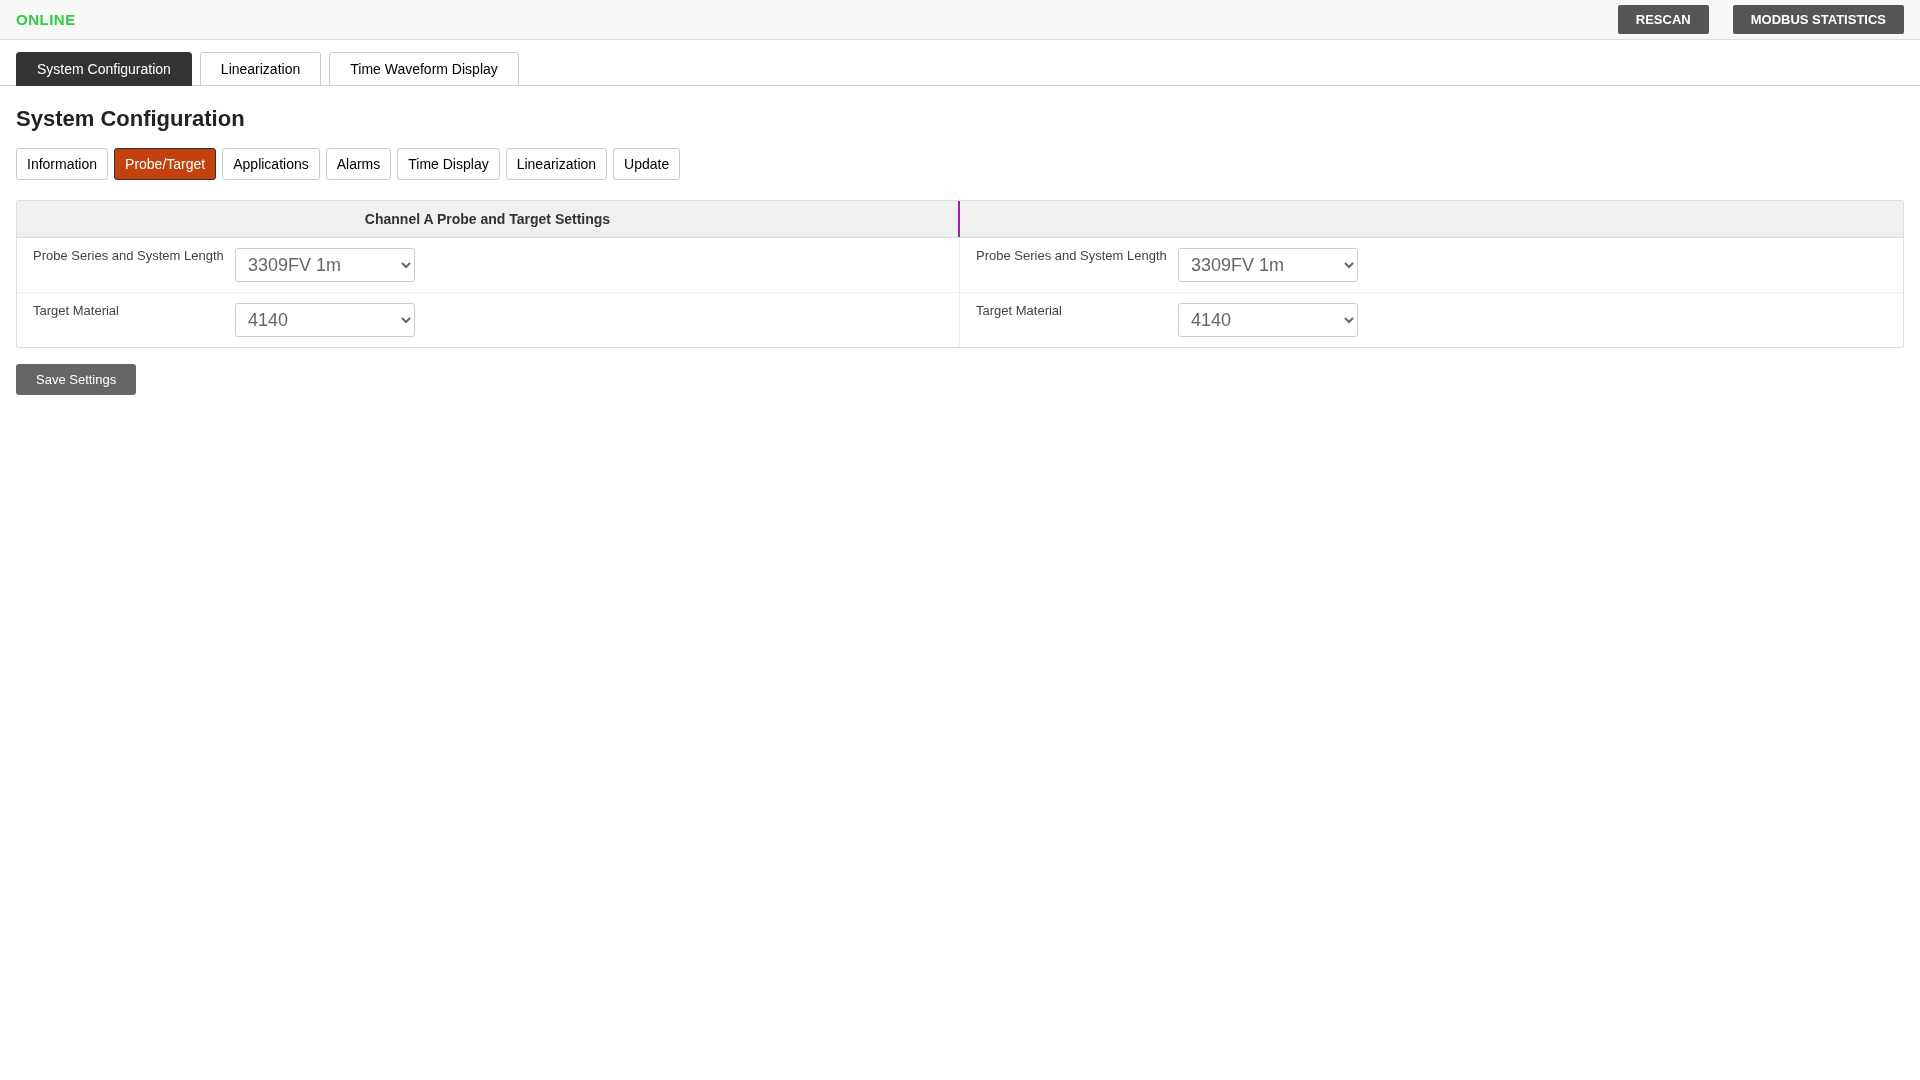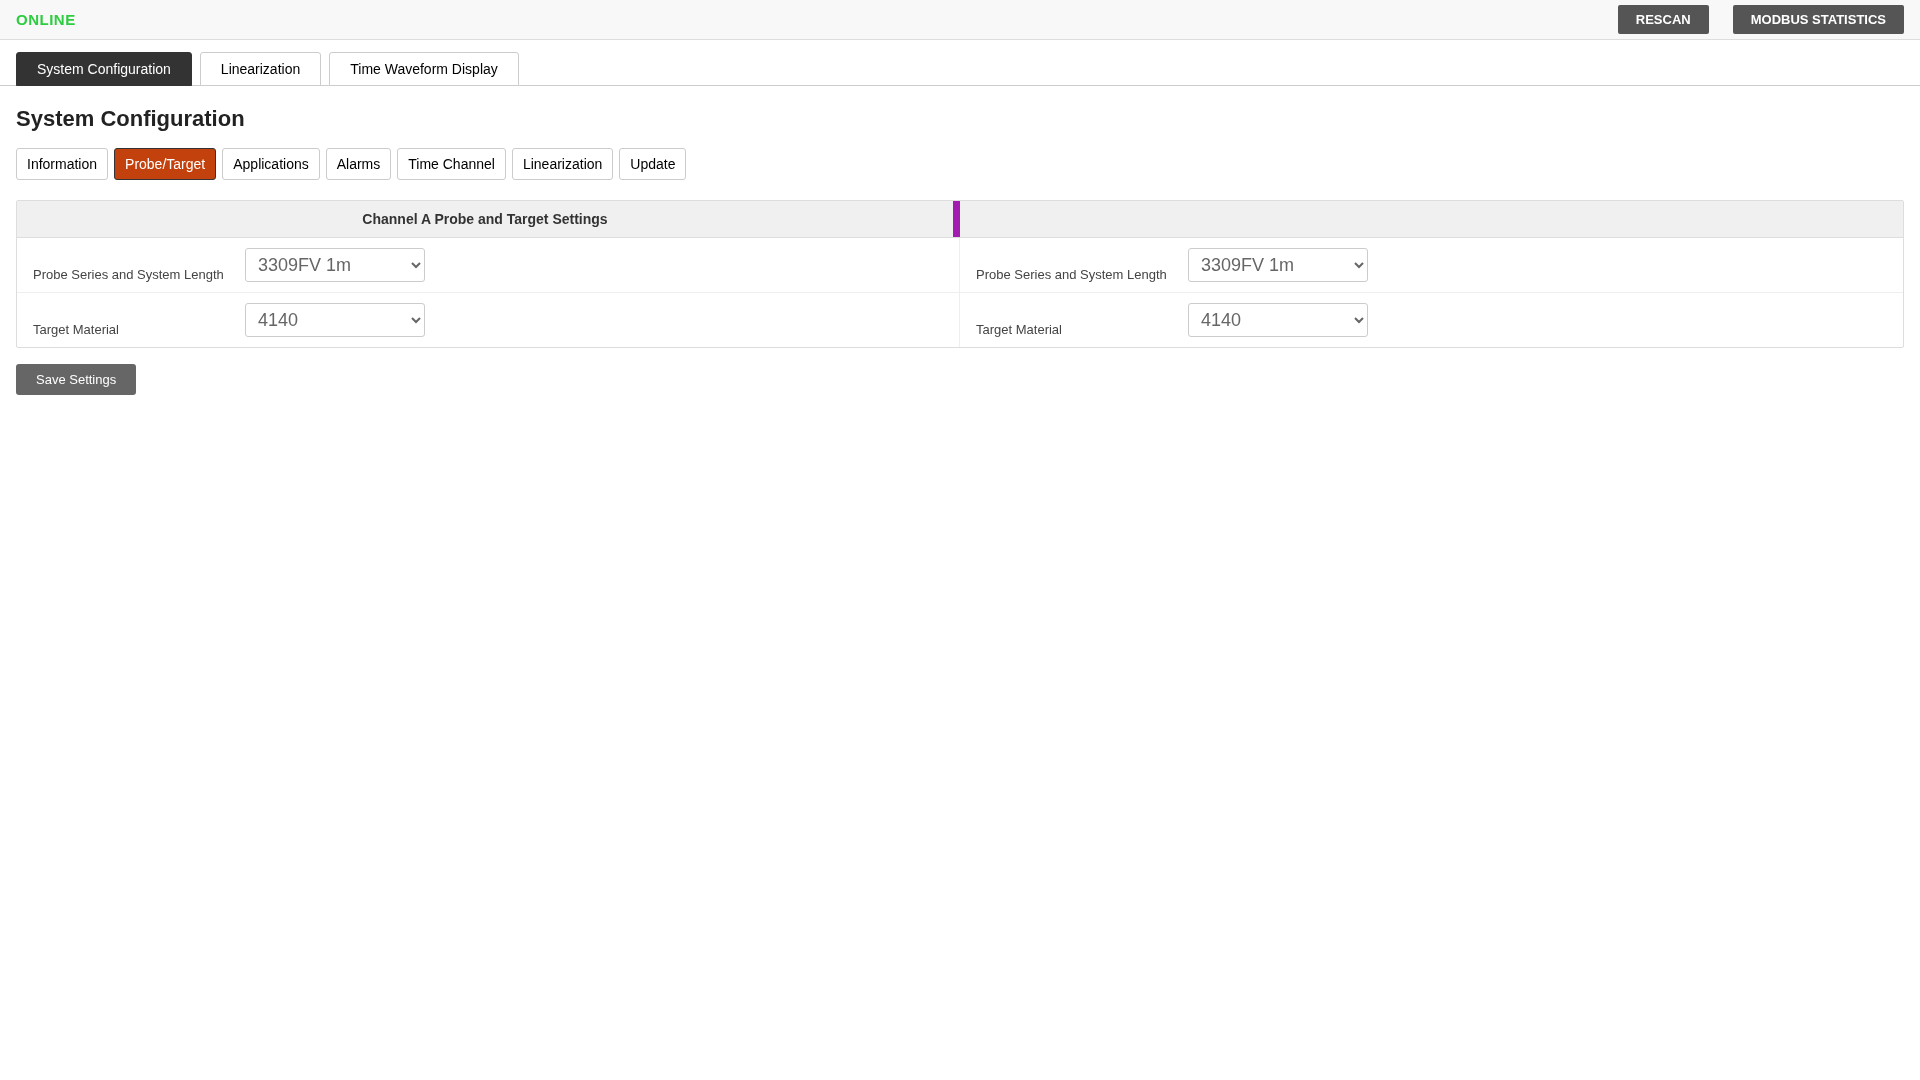--- a/index.html
+++ b/index.html
@@ -109,33 +109,33 @@
       background: #f0f0f0;
       border-bottom: 1px solid #ddd;
     }
     .settings-header-cell {
       padding: 10px 16px;
       font-weight: bold;
       font-size: 14px;
       text-align: center;
     }
     .settings-header-cell:first-child {
-      border-right: 7px solid #a21caf;
+      border-right: 2px solid #a21caf;
     }
     .settings-row {
       display: grid;
       grid-template-columns: 1fr 1fr;
       border-bottom: 1px solid #eee;
     }
     .settings-row:last-child { border-bottom: none; }
     .settings-cell {
       padding: 10px 16px;
       display: flex;
-      align-items: flex-end;
-      gap: 12px;
+      align-items: flex-start;
+      gap: 2px;
     }
     .settings-cell:first-child {
       border-right: 1px solid #eee;
     }
     .settings-label {
       flex: 0 0 auto;
       min-width: 200px;
       font-size: 13px;
       color: #444;
     }
@@ -187,21 +187,21 @@
 </div>
 
 <div class="page-content">
   <h1 class="page-title">System Configuration</h1>
 
   <div class="sub-tabs">
     <button class="sub-tab">Information</button>
     <button class="sub-tab active">Probe/Target</button>
     <button class="sub-tab">Applications</button>
     <button class="sub-tab">Alarms</button>
-    <button class="sub-tab">Time Channel</button>
+    <button class="sub-tab">Time Display</button>
     <button class="sub-tab">Linearization</button>
     <button class="sub-tab">Update</button>
   </div>
 
   <div class="settings-container">
 
     <div class="settings-header-row">
       <div class="settings-header-cell">Channel A Probe and Target Settings</div>
     </div>
 

